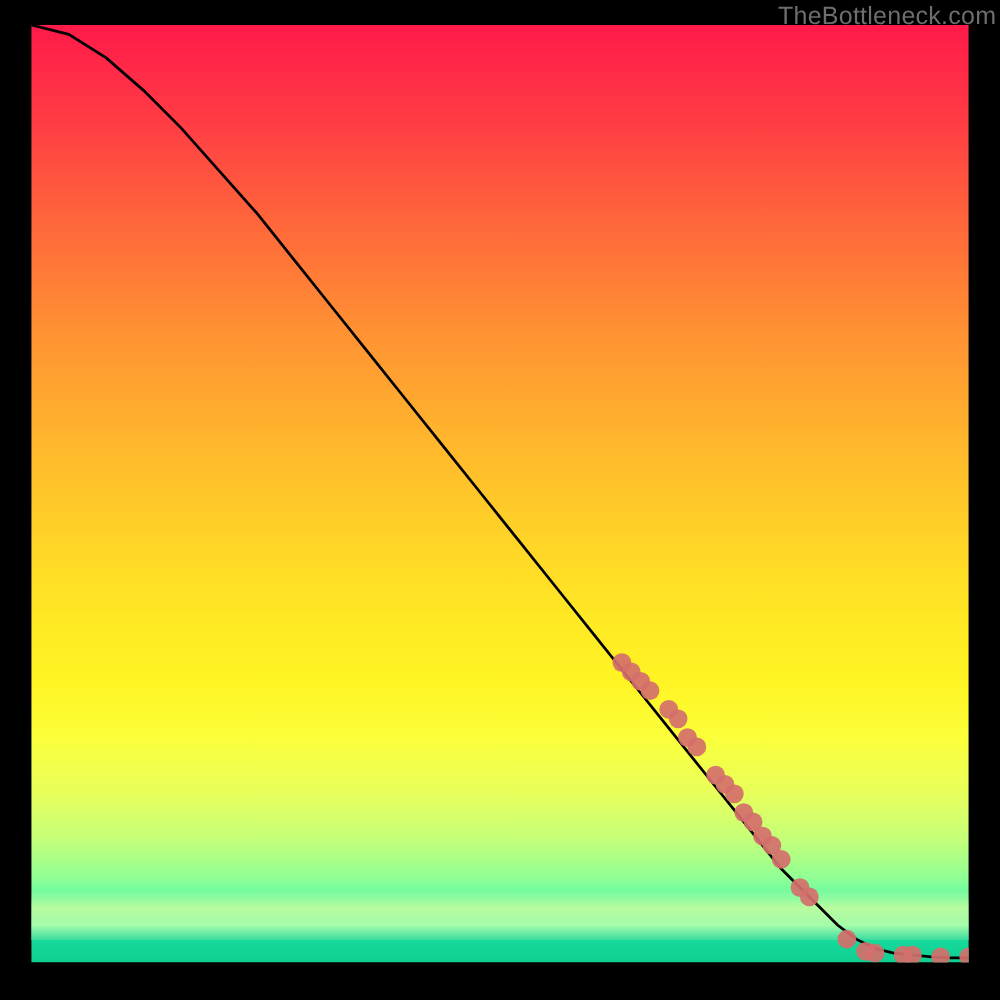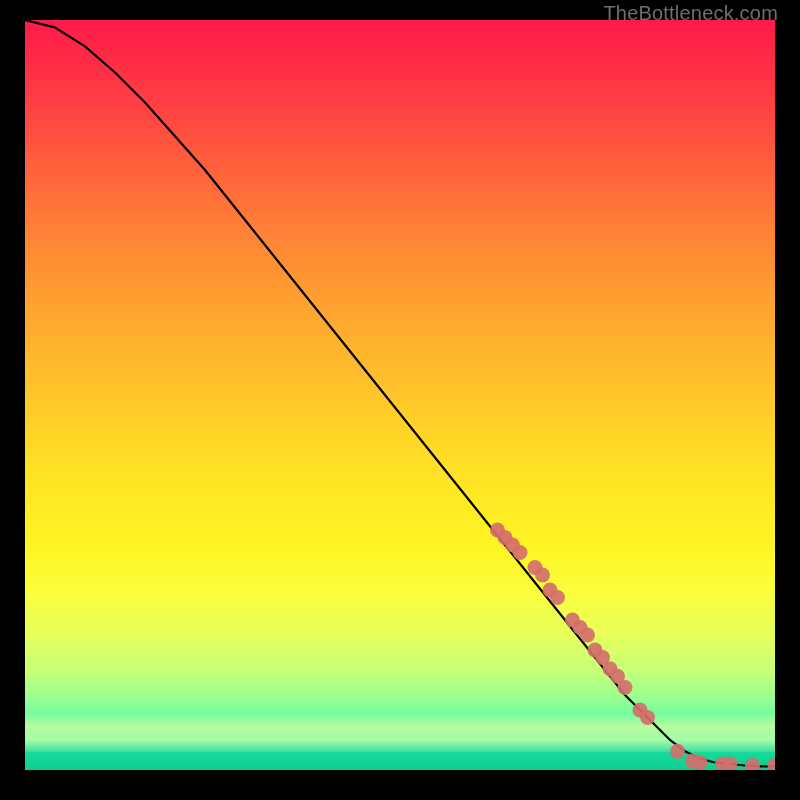--- a/index.html
+++ b/index.html
@@ -60,21 +60,21 @@
       rgba(255,255,120,0.0) 0%,
       rgba(255,255,150,0.6) 35%,
       rgba(180,255,170,0.9) 70%,
       rgba(60,220,160,1) 100%
     );
     pointer-events: none;
   }
   .attribution {
     position: absolute;
     top: 2px;
-    right: 22px;
+    right: 3px;
     color: #6e6e6e;
     font-size: 20px;
     font-weight: 400;
     letter-spacing: 0.2px;
   }
   svg.overlay {
     position: absolute;
     top: 20px;
     left: 25px;
     width: 750px;

